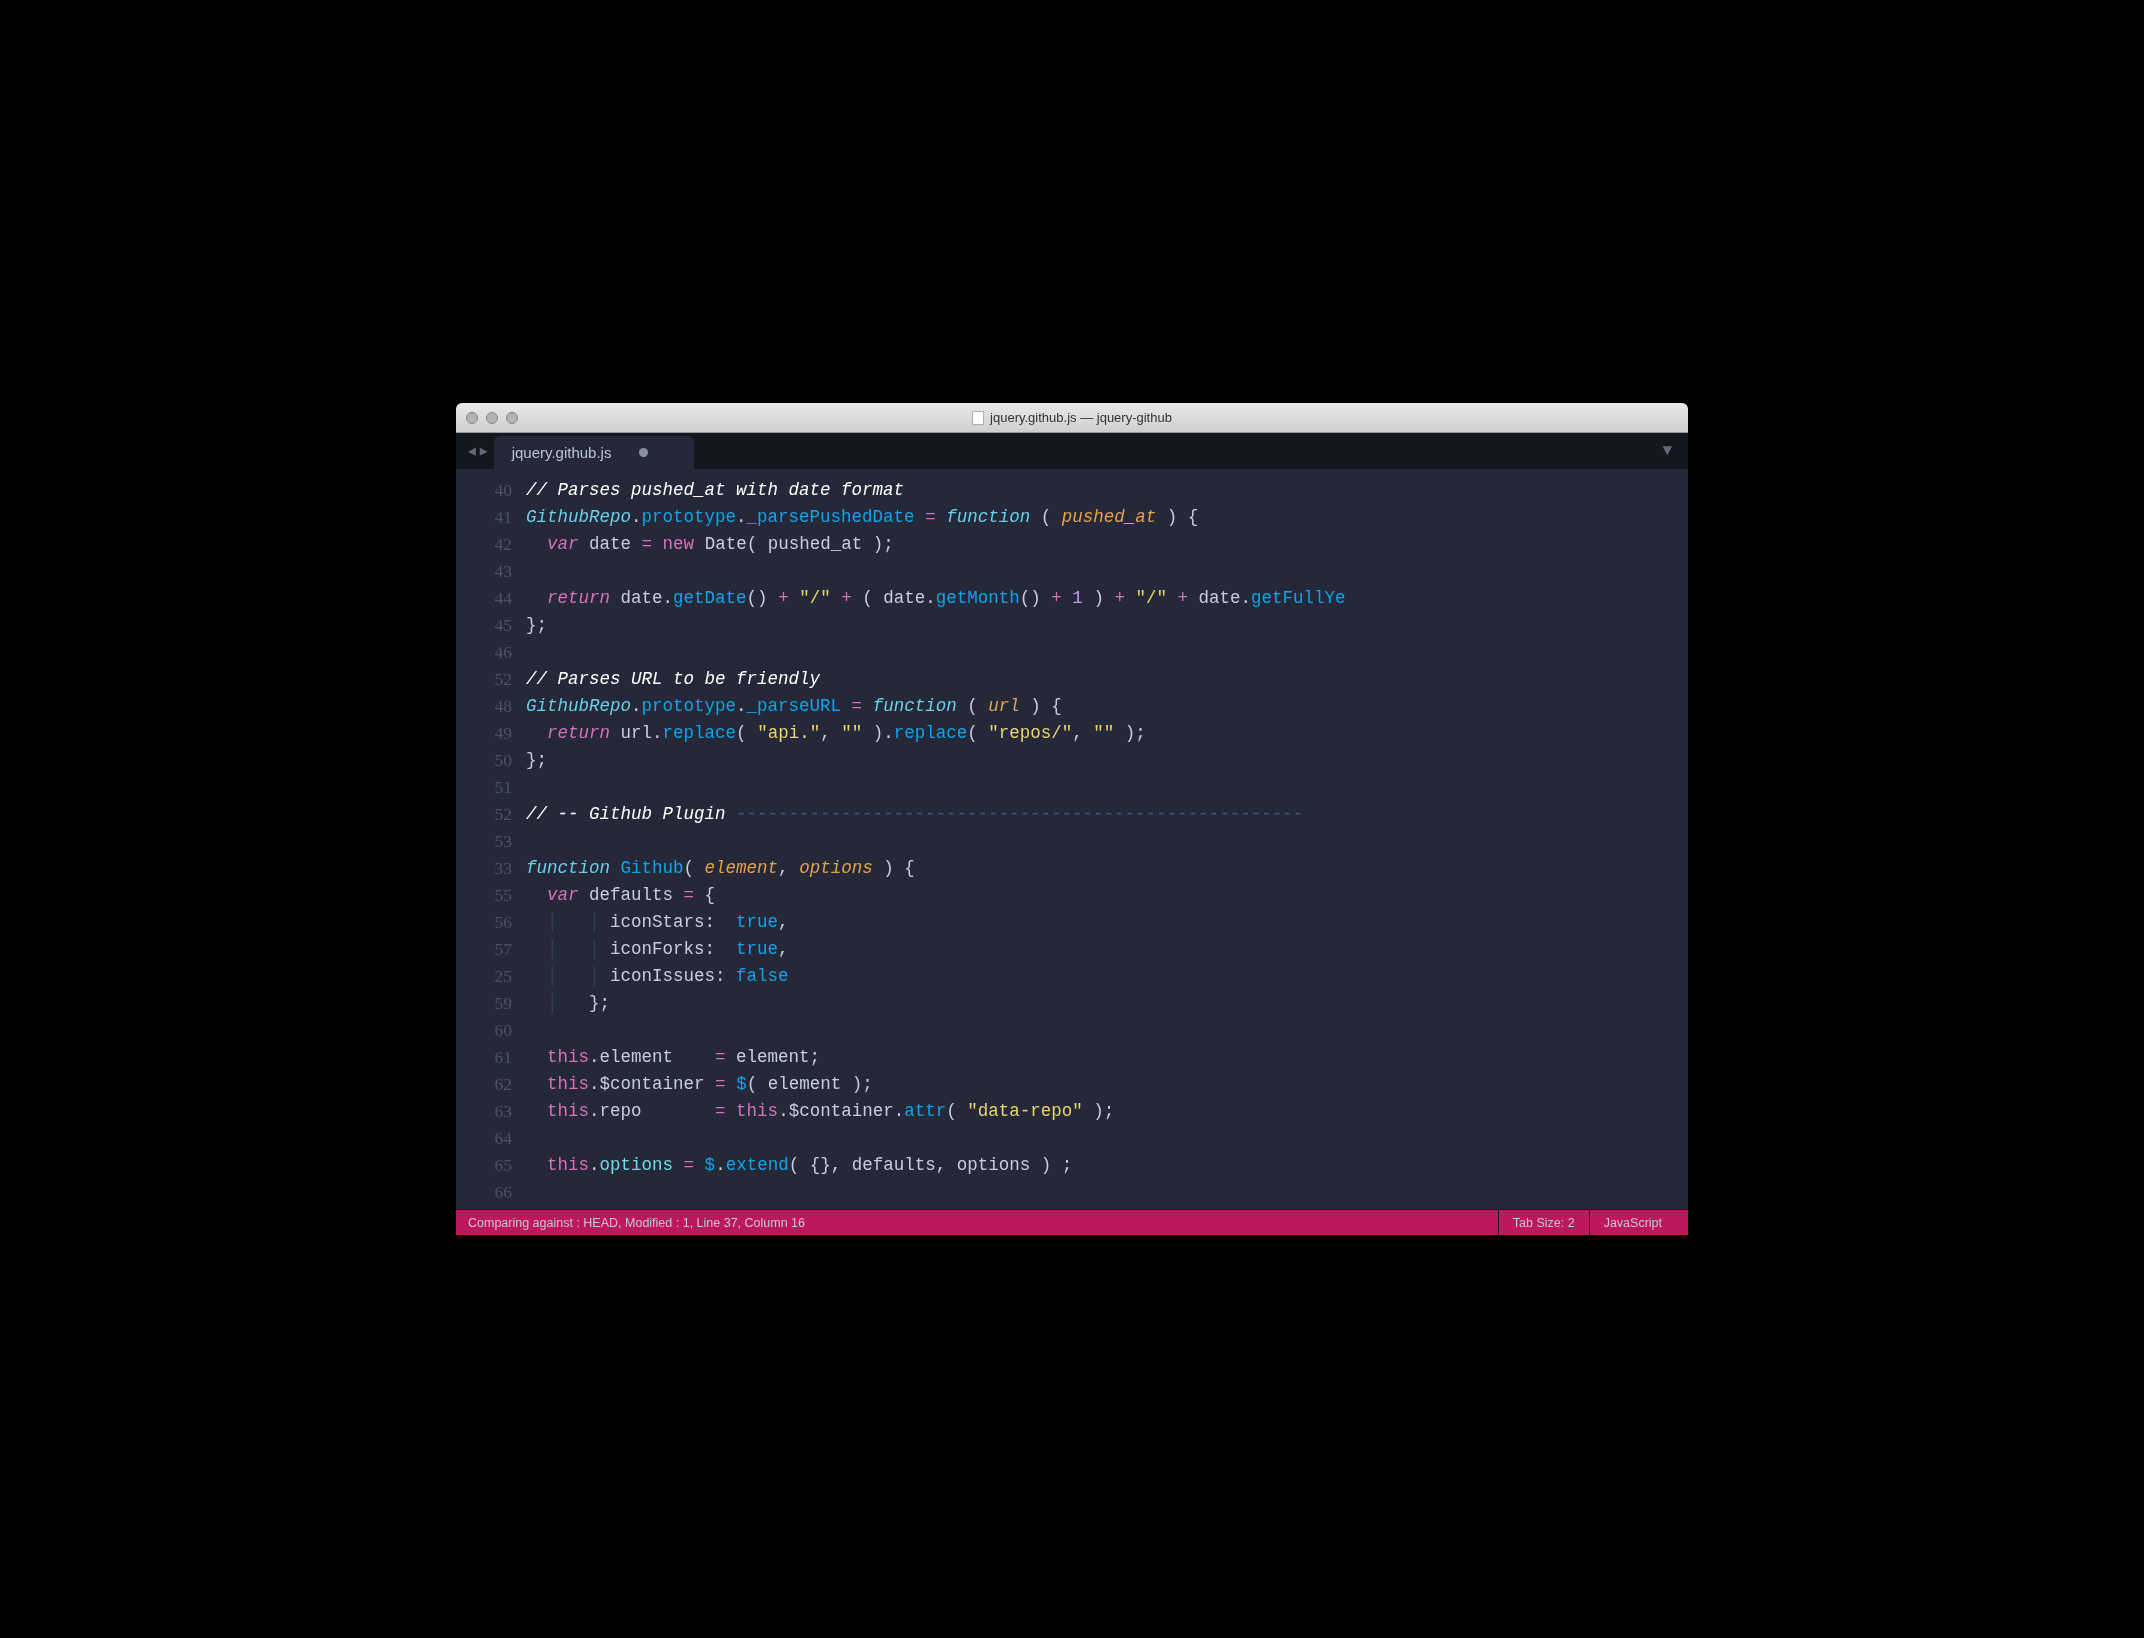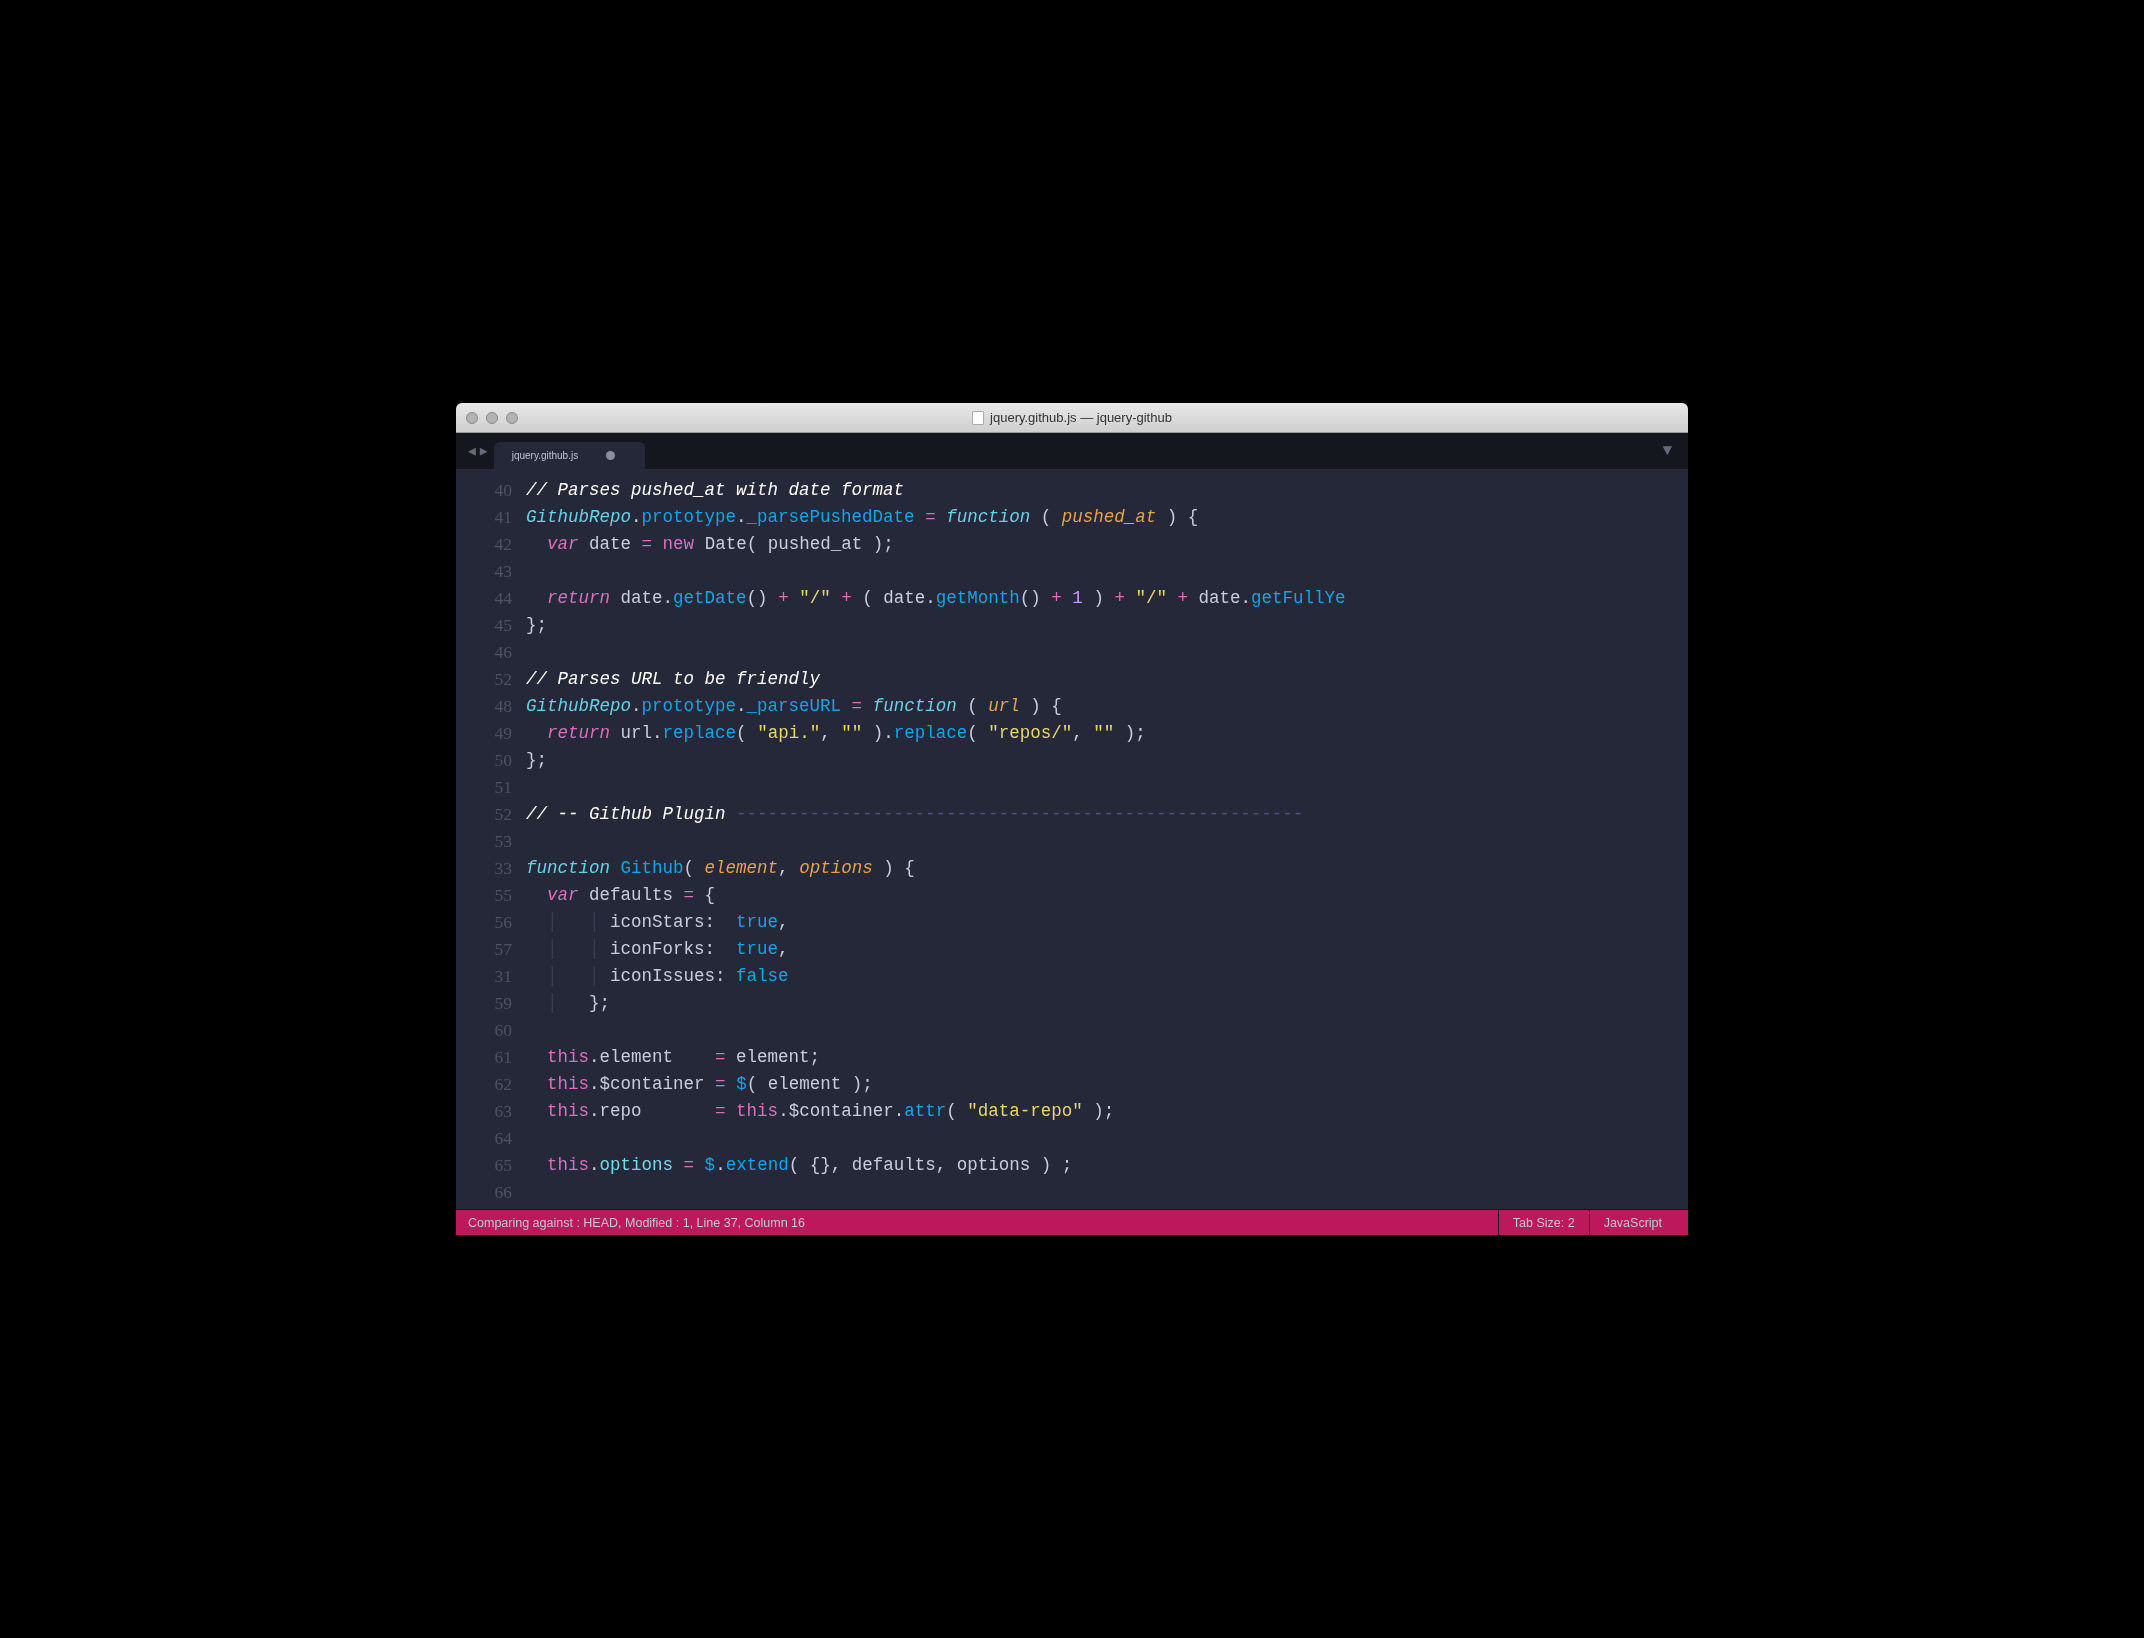--- a/index.html
+++ b/index.html
@@ -67,22 +67,22 @@
     gap: 4px;
     align-self: center;
     color: #666a78;
     font-size: 13px;
     padding: 0 6px;
   }
   .tab {
     background: #242838;
     color: #bfc3d0;
     font-family: -apple-system, "Helvetica Neue", Arial, sans-serif;
-    font-size: 10px;
-    padding: 8px 30px 8px 18px;
+    font-size: 15px;
+    padding: 8px 46px 8px 18px;
     border-radius: 6px 6px 0 0;
     display: flex;
     align-items: center;
     gap: 28px;
     position: relative;
   }
   .tab .dirty {
     width: 9px; height: 9px; border-radius: 50%;
     background: #8a8f9f;
   }
@@ -198,21 +198,21 @@
         <div>48</div>
         <div>49</div>
         <div>50</div>
         <div>51</div>
         <div>52</div>
         <div>53</div>
         <div>33</div>
         <div>55</div>
         <div>56</div>
         <div>57</div>
-        <div>31</div>
+        <div>25</div>
         <div>59</div>
         <div>60</div>
         <div>61</div>
         <div>62</div>
         <div>63</div>
         <div>64</div>
         <div>65</div>
         <div>66</div>
       </div>
     <div class="code" id="code"><span class="ln"><span class="c-comment">// Parses pushed_at with date format</span></span><span class="ln"><span class="c-ital-type">GithubRepo</span><span class="c-dot">.</span><span class="c-method">prototype</span><span class="c-dot">.</span><span class="c-method">_parsePushedDate</span> <span class="c-kw2">=</span> <span class="c-fn">function</span> <span class="c-punc">(</span> <span class="c-param">pushed_at</span> <span class="c-punc">) {</span></span><span class="ln">  <span class="c-kw">var</span> <span class="c-ident">date</span> <span class="c-kw2">=</span> <span class="c-kw2">new</span> <span class="c-ident">Date</span><span class="c-punc">(</span> <span class="c-ident">pushed_at</span> <span class="c-punc">);</span></span><span class="ln"> </span><span class="ln">  <span class="c-kw">return</span> <span class="c-ident">date</span><span class="c-dot">.</span><span class="c-method">getDate</span><span class="c-punc">()</span> <span class="c-kw2">+</span> <span class="c-str">"/"</span> <span class="c-kw2">+</span> <span class="c-punc">(</span> <span class="c-ident">date</span><span class="c-dot">.</span><span class="c-method">getMonth</span><span class="c-punc">()</span> <span class="c-kw2">+</span> <span class="c-num">1</span> <span class="c-punc">)</span> <span class="c-kw2">+</span> <span class="c-str">"/"</span> <span class="c-kw2">+</span> <span class="c-ident">date</span><span class="c-dot">.</span><span class="c-method">getFullYe</span></span><span class="ln"><span class="c-punc">};</span></span><span class="ln"> </span><span class="ln"><span class="c-comment">// Parses URL to be friendly</span></span><span class="ln"><span class="c-ital-type">GithubRepo</span><span class="c-dot">.</span><span class="c-method">prototype</span><span class="c-dot">.</span><span class="c-method">_parseURL</span> <span class="c-kw2">=</span> <span class="c-fn">function</span> <span class="c-punc">(</span> <span class="c-param">url</span> <span class="c-punc">) {</span></span><span class="ln">  <span class="c-kw">return</span> <span class="c-ident">url</span><span class="c-dot">.</span><span class="c-method">replace</span><span class="c-punc">(</span> <span class="c-str">"api."</span><span class="c-punc">,</span> <span class="c-str">""</span> <span class="c-punc">)</span><span class="c-dot">.</span><span class="c-method">replace</span><span class="c-punc">(</span> <span class="c-str">"repos/"</span><span class="c-punc">,</span> <span class="c-str">""</span> <span class="c-punc">);</span></span><span class="ln"><span class="c-punc">};</span></span><span class="ln"> </span><span class="ln"><span class="c-comment">// -- Github Plugin </span><span class="c-rule">------------------------------------------------------</span></span><span class="ln"> </span><span class="ln"><span class="c-fn">function</span> <span class="c-method">Github</span><span class="c-punc">(</span> <span class="c-param">element</span><span class="c-punc">,</span> <span class="c-param">options</span> <span class="c-punc">) {</span></span><span class="ln">  <span class="c-kw">var</span> <span class="c-ident">defaults</span> <span class="c-kw2">=</span> <span class="c-punc">{</span></span><span class="ln">  <span class="guide">│   │ </span><span class="c-ident">iconStars:</span>  <span class="c-bool">true</span><span class="c-punc">,</span></span><span class="ln">  <span class="guide">│   │ </span><span class="c-ident">iconForks:</span>  <span class="c-bool">true</span><span class="c-punc">,</span></span><span class="ln">  <span class="guide">│   │ </span><span class="c-ident">iconIssues:</span> <span class="c-bool">false</span></span><span class="ln">  <span class="guide">│   </span><span class="c-punc">};</span></span><span class="ln"> </span><span class="ln">  <span class="c-kw2">this</span><span class="c-dot">.</span><span class="c-ident">element</span>    <span class="c-kw2">=</span> <span class="c-ident">element;</span></span><span class="ln">  <span class="c-kw2">this</span><span class="c-dot">.</span><span class="c-ident">$container</span> <span class="c-kw2">=</span> <span class="c-method">$</span><span class="c-punc">(</span> <span class="c-ident">element</span> <span class="c-punc">);</span></span><span class="ln">  <span class="c-kw2">this</span><span class="c-dot">.</span><span class="c-ident">repo</span>       <span class="c-kw2">=</span> <span class="c-kw2">this</span><span class="c-dot">.</span><span class="c-ident">$container</span><span class="c-dot">.</span><span class="c-method">attr</span><span class="c-punc">(</span> <span class="c-str">"data-repo"</span> <span class="c-punc">);</span></span><span class="ln"> </span><span class="ln">  <span class="c-kw2">this</span><span class="c-dot">.</span><span class="c-prop">options</span> <span class="c-kw2">=</span> <span class="c-method">$</span><span class="c-dot">.</span><span class="c-method">extend</span><span class="c-punc">(</span> <span class="c-punc">{},</span> <span class="c-ident">defaults,</span> <span class="c-ident">options</span> <span class="c-punc">) ;</span></span><span class="ln"> </span></div>

